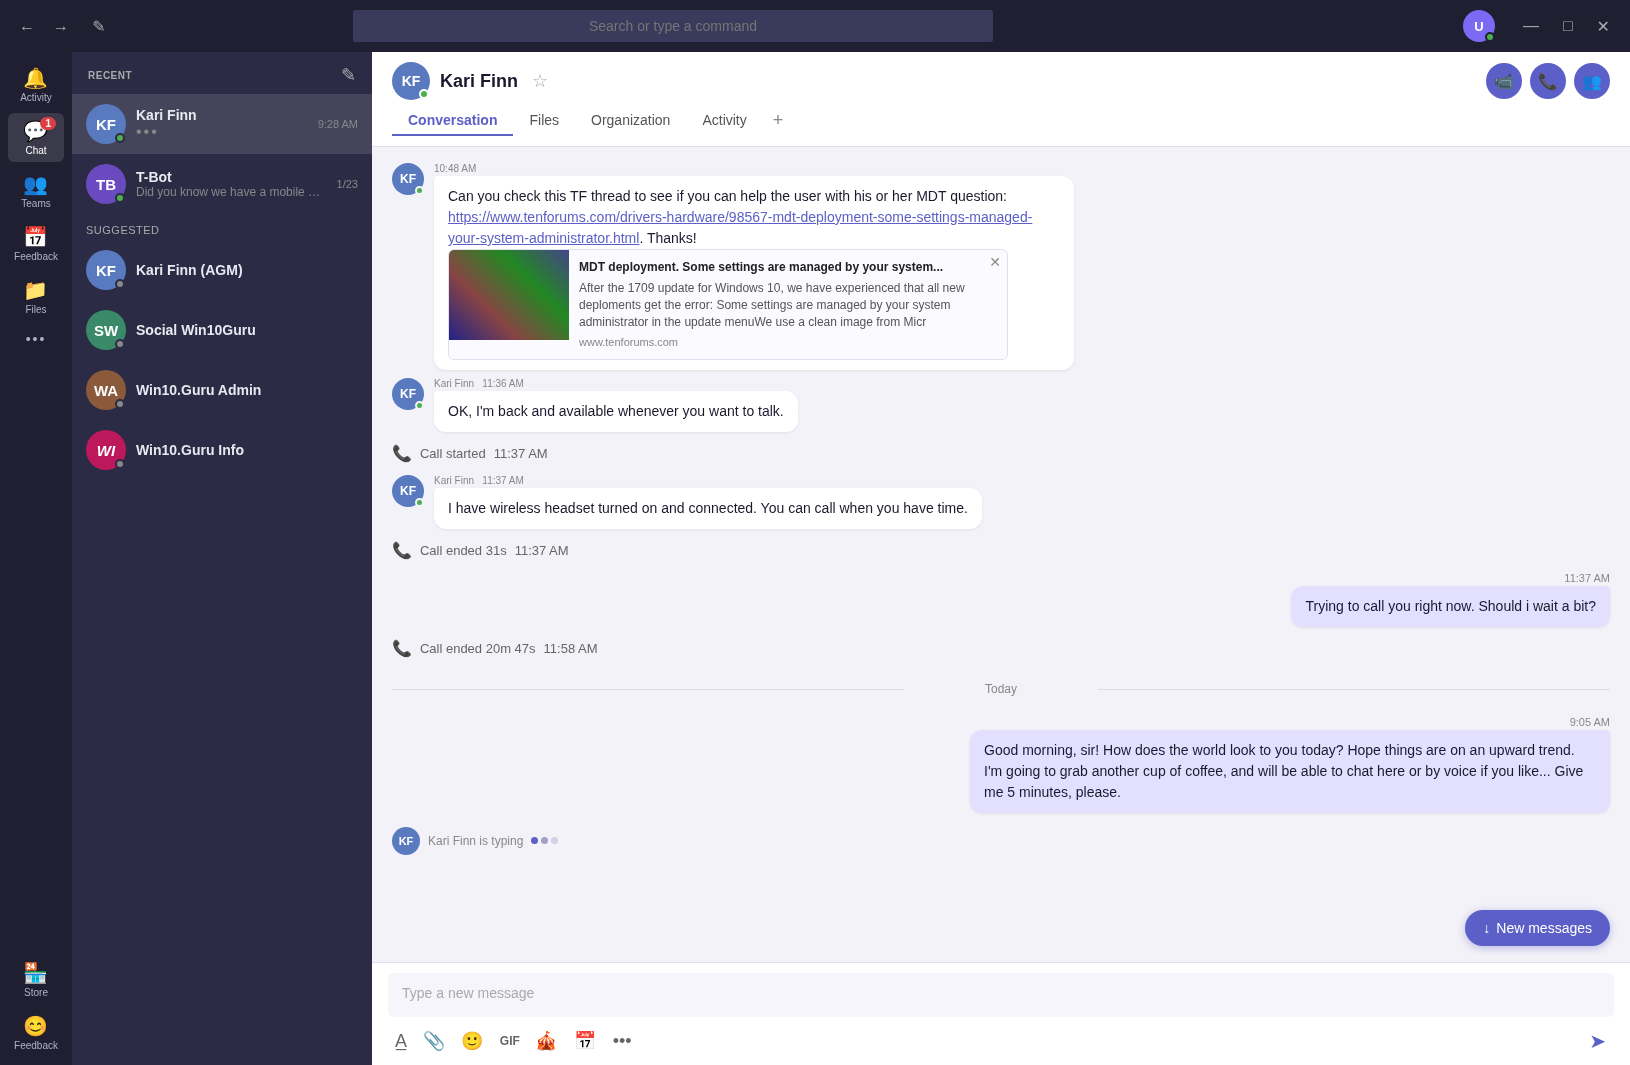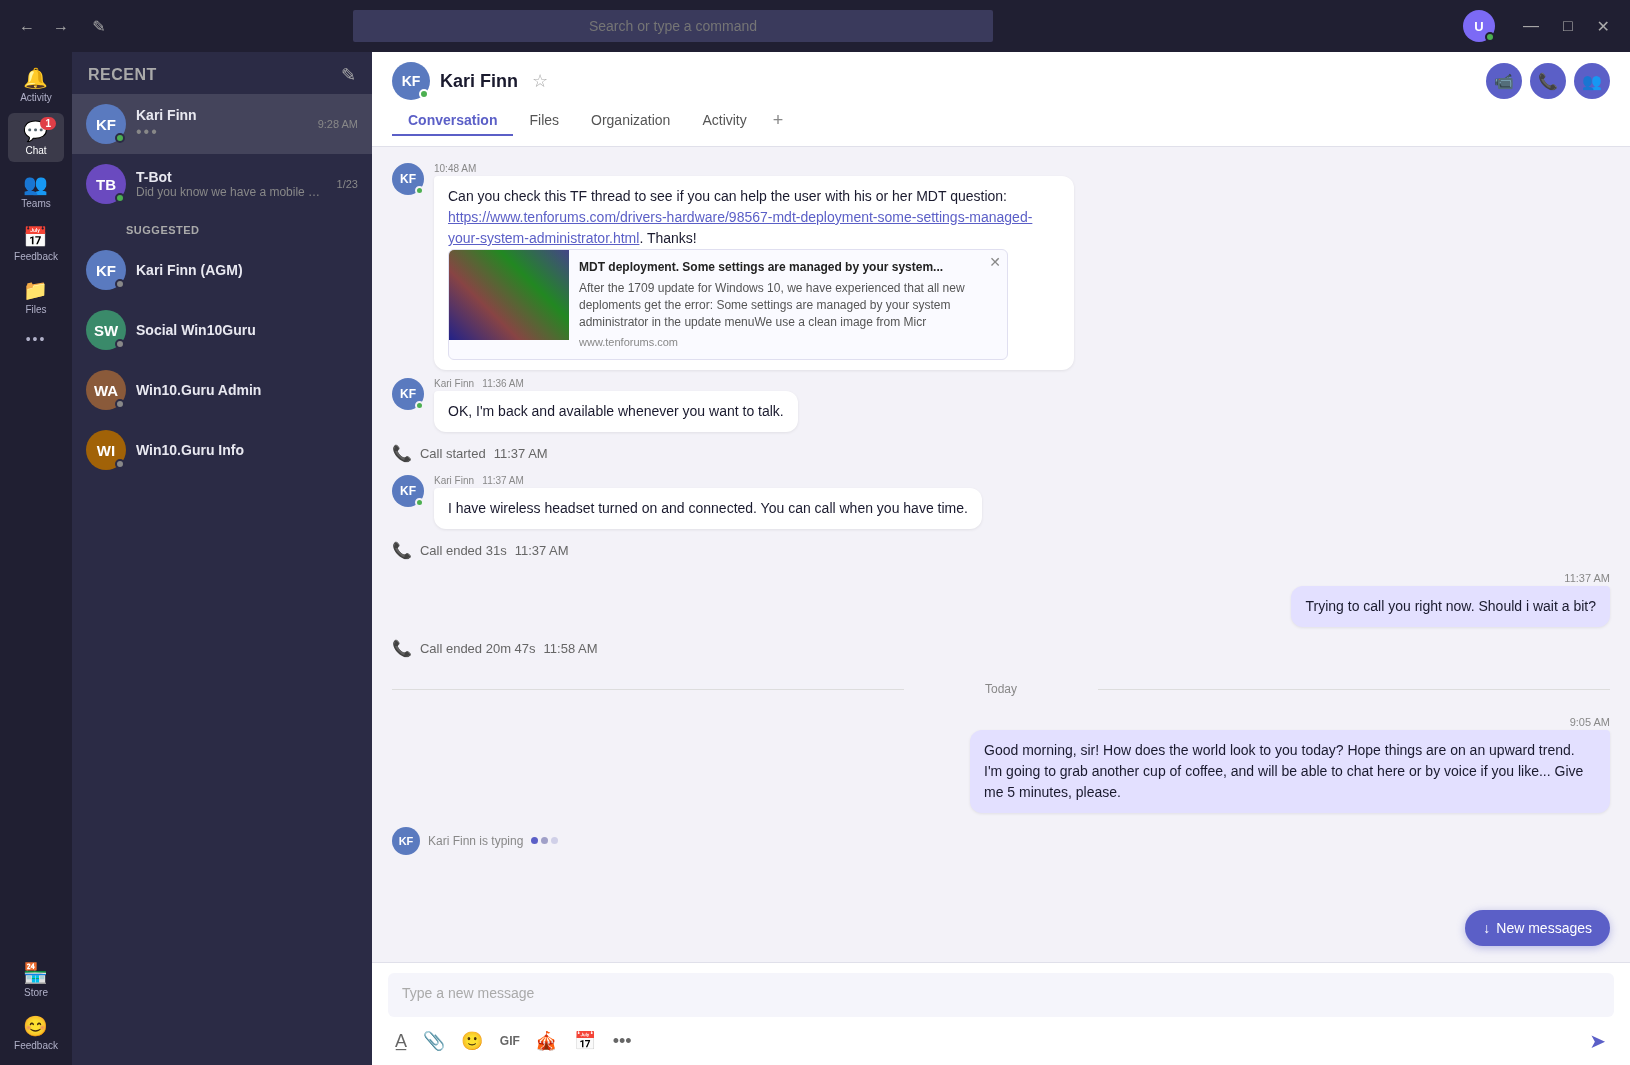--- a/index.html
+++ b/index.html
@@ -72,21 +72,21 @@
       flex-direction: column;
       flex-shrink: 0;
       overflow: hidden;
     }
     .sidebar-header {
       padding: 12px 16px 8px;
       display: flex;
       align-items: center;
       justify-content: space-between;
     }
-    .sidebar-title { font-size: 16px; color: #aaa; font-weight: 600; text-transform: uppercase; letter-spacing: 0.5px; }
+    .sidebar-title { font-size: 10px; color: #aaa; font-weight: 600; text-transform: uppercase; letter-spacing: 0.5px; }
     .new-chat-btn { background: transparent; border: none; color: #aaa; font-size: 18px; cursor: pointer; }
 
     .chat-list { overflow-y: auto; flex: 1; }
     .chat-item {
       display: flex; align-items: center; gap: 10px;
       padding: 10px 14px; cursor: pointer; position: relative;
     }
     .chat-item.active { background: rgba(255,255,255,0.12); }
     .chat-avatar {
       width: 40px; height: 40px; border-radius: 50%;
@@ -98,21 +98,21 @@
       width: 10px; height: 10px; border-radius: 50%;
       border: 2px solid #2b2b45;
       position: absolute; bottom: 1px; right: 1px;
     }
     .status-dot.online { background: #4caf50; }
     .chat-info { flex: 1; min-width: 0; }
     .chat-name { font-size: 14px; color: #e8e8f0; font-weight: 600; white-space: nowrap; overflow: hidden; text-overflow: ellipsis; }
     .chat-preview { font-size: 12px; color: #888; white-space: nowrap; overflow: hidden; text-overflow: ellipsis; }
     .chat-meta { text-align: right; font-size: 11px; color: #888; flex-shrink: 0; }
 
-    .section-label { padding: 10px 14px 4px; font-size: 11px; color: #aaa; font-weight: 700; text-transform: uppercase; letter-spacing: 0.5px; margin-left: 40px; }
+    .section-label { padding: 10px 14px 4px; font-size: 11px; color: #aaa; font-weight: 400; text-transform: uppercase; letter-spacing: 0.5px; }
 
     
     .chat-main {
       flex: 1;
       display: flex;
       flex-direction: column;
       background: #f3f2f8;
       overflow: hidden;
     }
 
@@ -429,21 +429,21 @@
       <div class="chat-item">
         <div class="chat-avatar" style="background:#8a5a3a;">
           WA
           <span class="status-dot" style="background:#888;"></span>
         </div>
         <div class="chat-info">
           <div class="chat-name">Win10.Guru Admin</div>
         </div>
       </div>
       <div class="chat-item">
-        <div class="chat-avatar" style="background:#a16207;">
+        <div class="chat-avatar" style="background:#be185d;font-style:italic;">
           WI
           <span class="status-dot" style="background:#888;"></span>
         </div>
         <div class="chat-info">
           <div class="chat-name">Win10.Guru Info</div>
         </div>
       </div>
     </div>
   </div>
 

